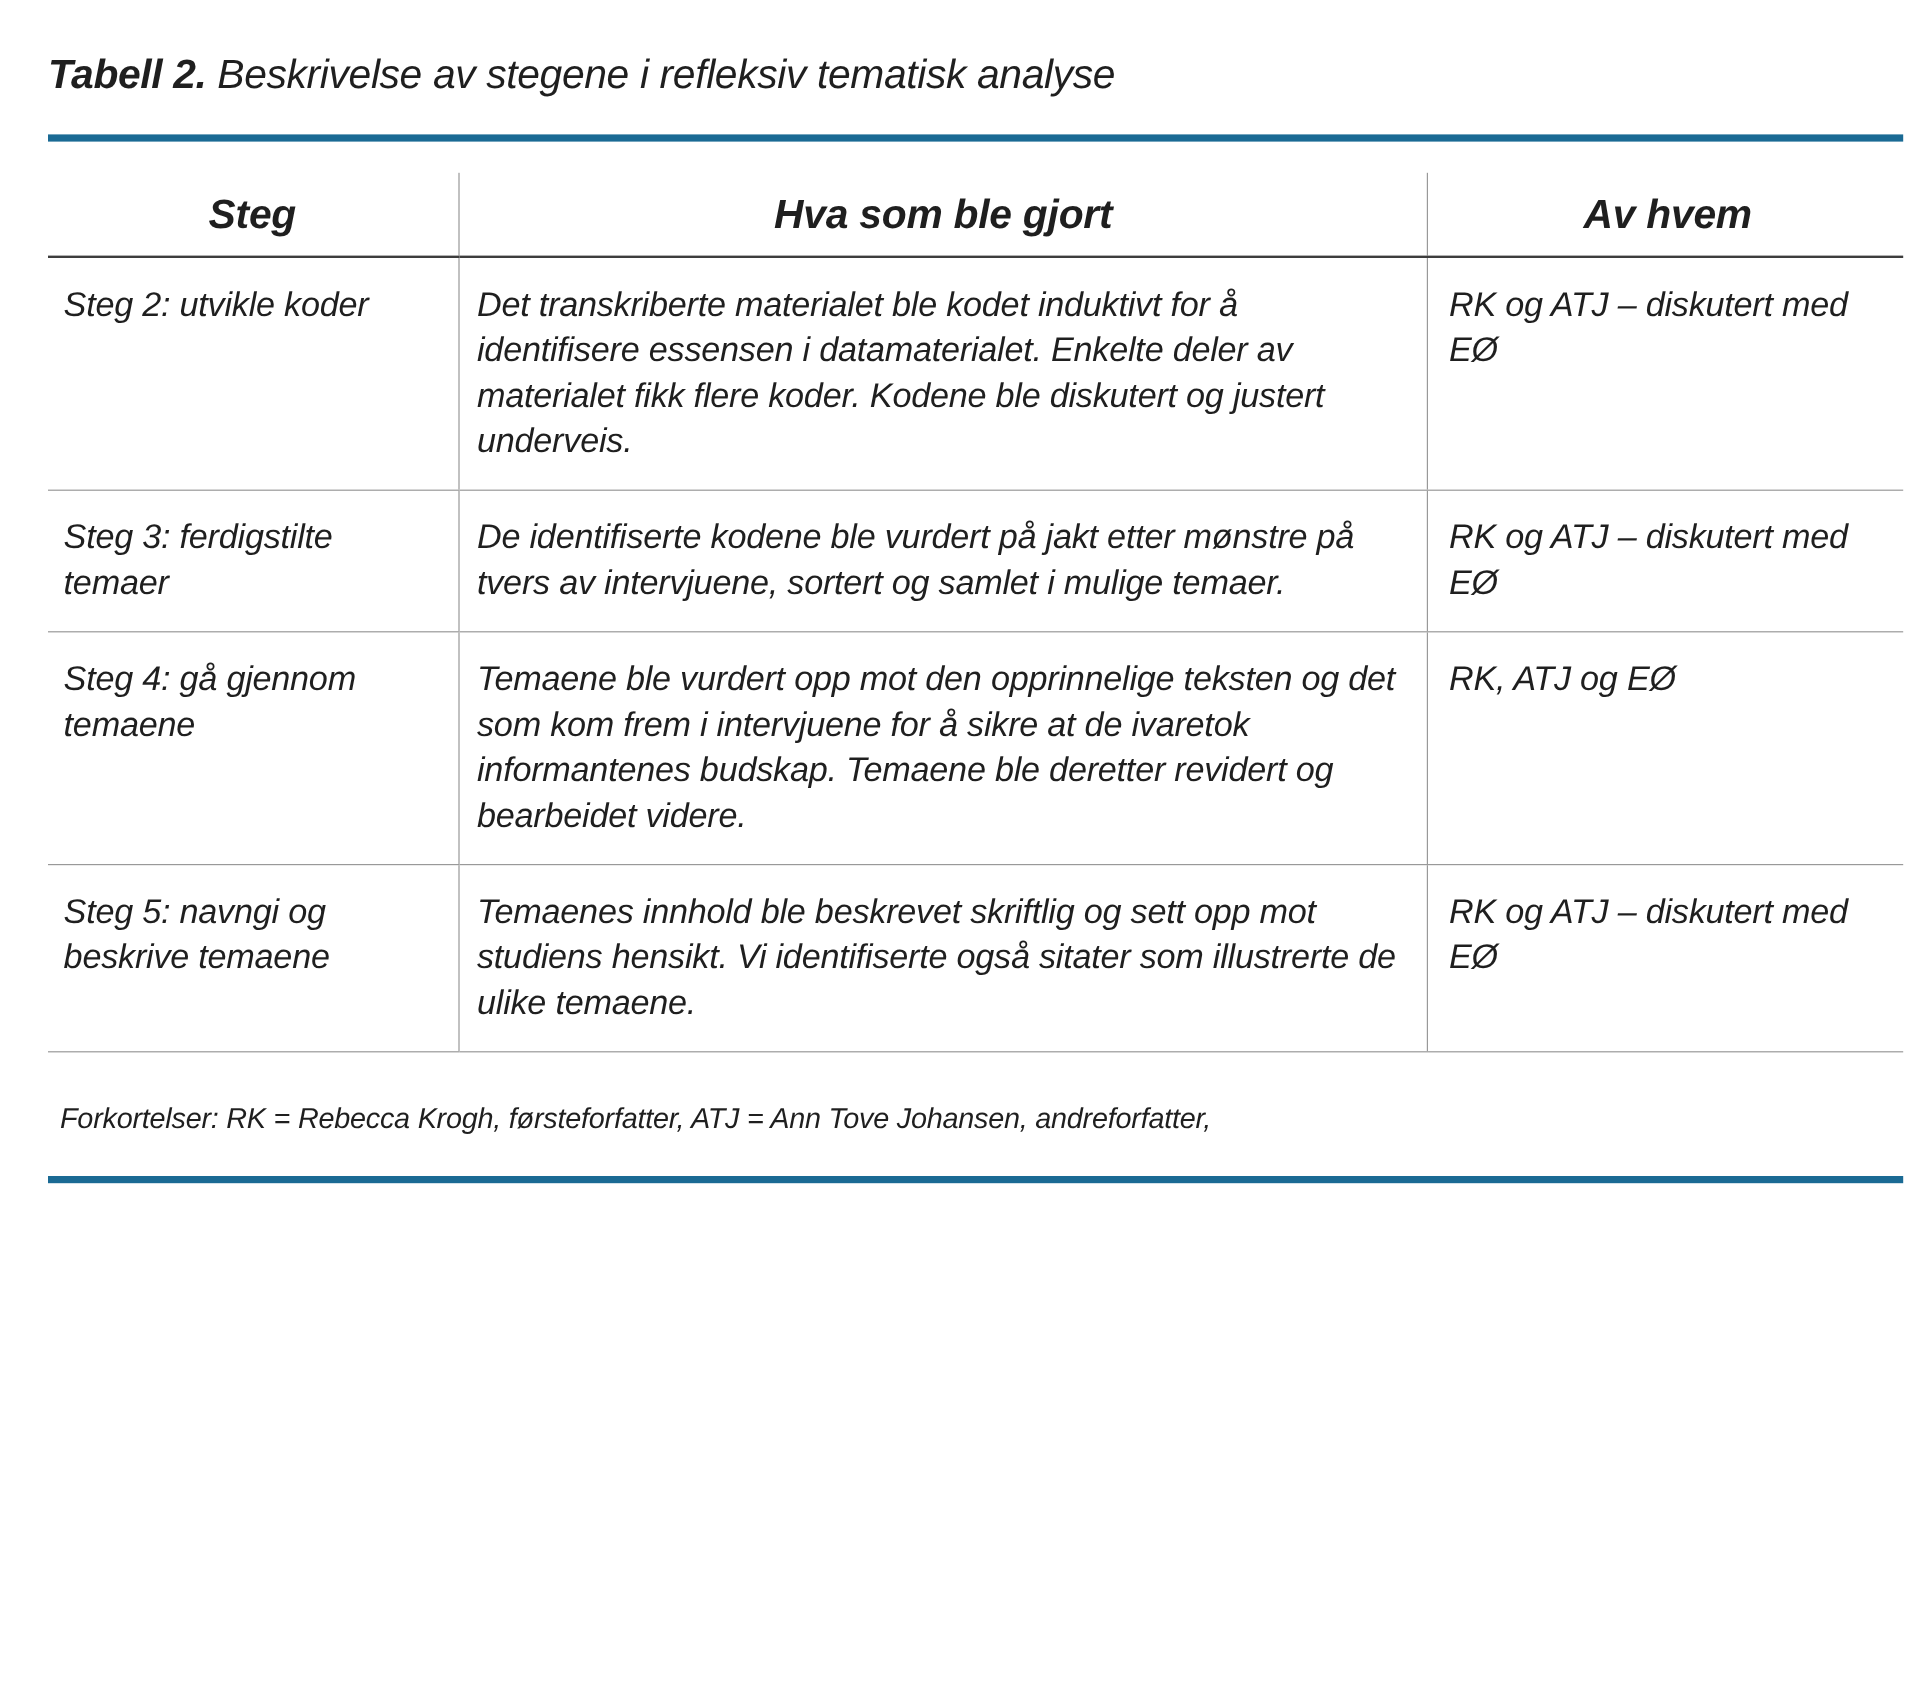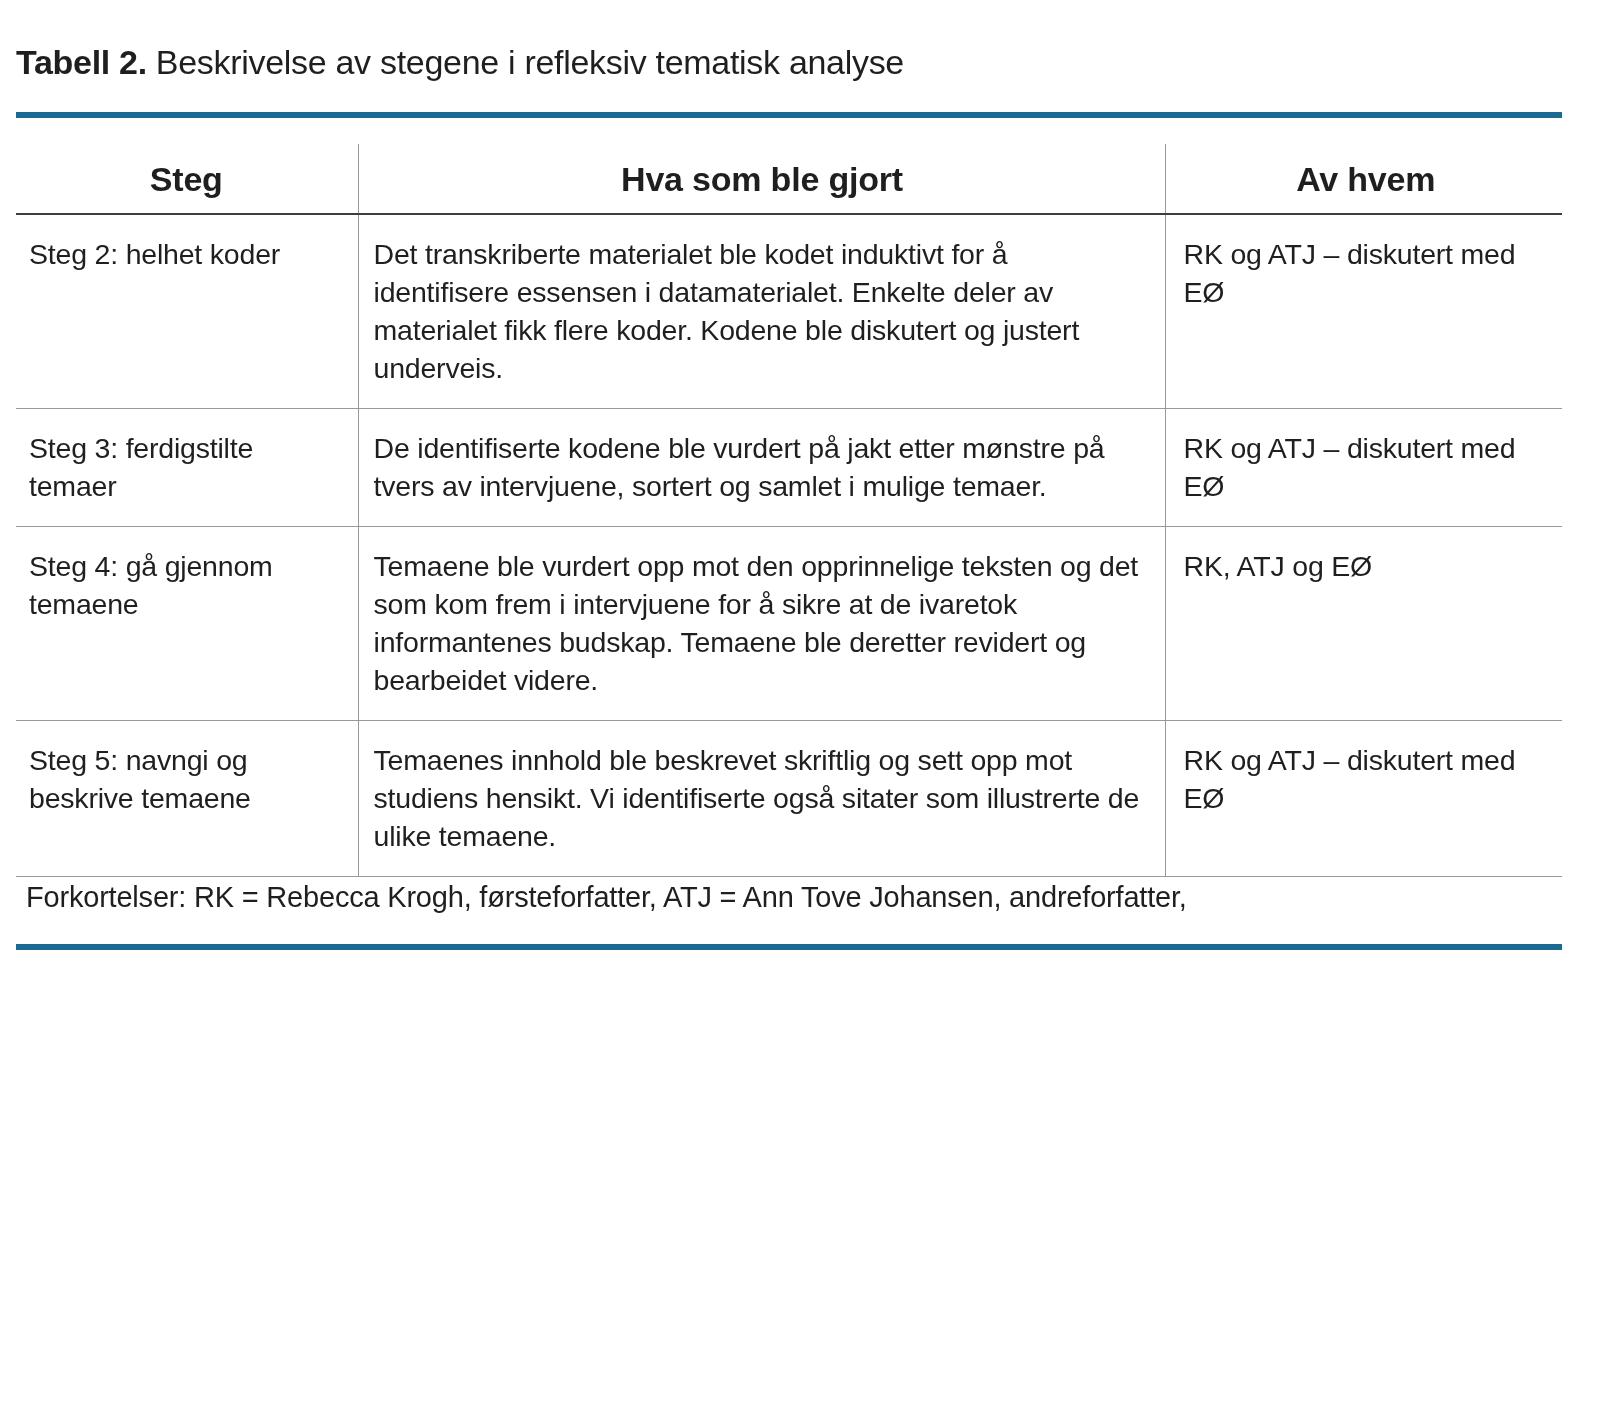--- a/index.html
+++ b/index.html
@@ -12,21 +12,22 @@
   html, body { background: #ffffff; }
   body {
     width: 1600px;
     min-height: 1412px;
     font-family: "Liberation Sans", "DejaVu Sans", sans-serif;
     color: var(--text);
   }
   .page {
     width: 1544px;
     min-height: 1412px;
-    padding: 42px 28px 20px 16px;
+    padding: 42px 28px 20px 40px;
+    font-style: italic;
   }
   .caption {
     font-size: 34px;
     font-weight: 400;
     letter-spacing: -0.3px;
     line-height: 1.2;
   }
   .caption .caption-label {
     font-weight: 700;
     margin-right: 9px;
@@ -63,22 +64,23 @@
     padding: 20px 16px 21px 13px;
     border-bottom: 1.5px solid var(--grid-line);
   }
   th.col-hva, td.col-hva,
   th.col-hvem, td.col-hvem {
     border-left: 1.5px solid var(--grid-line);
   }
   th.col-hva, td.col-hva { padding-left: 15px; }
   th.col-hvem, td.col-hvem { padding-left: 18px; }
   .footnote {
+    margin-top: 36px;
     padding-left: 10px;
-    font-size: 29px;
+    font-size: 24px;
     line-height: 40px;
     letter-spacing: -0.2px;
   }
 </style>
 </head>
 <body>
 
 <div class="page">
 
   <h1 class="caption"><span class="caption-label">Tabell 2.</span><span>Beskrivelse av stegene i refleksiv tematisk analyse</span></h1>
@@ -93,21 +95,21 @@
     </colgroup>
     <thead>
       <tr>
         <th class="col-steg">Steg</th>
         <th class="col-hva">Hva som ble gjort</th>
         <th class="col-hvem">Av hvem</th>
       </tr>
     </thead>
     <tbody id="table-body">
         <tr>
-          <td class="col-steg">Steg 2: helhet koder</td>
+          <td class="col-steg">Steg 2: utvikle koder</td>
           <td class="col-hva">Det transkriberte materialet ble kodet induktivt for å identifisere essensen i datamaterialet. Enkelte deler av materialet fikk flere koder. Kodene ble diskutert og justert underveis.</td>
           <td class="col-hvem">RK og ATJ – diskutert med EØ</td>
         </tr>
         <tr>
           <td class="col-steg">Steg 3: ferdigstilte temaer</td>
           <td class="col-hva">De identifiserte kodene ble vurdert på jakt etter mønstre på tvers av intervjuene, sortert og samlet i mulige temaer.</td>
           <td class="col-hvem">RK og ATJ – diskutert med EØ</td>
         </tr>
         <tr>
           <td class="col-steg">Steg 4: gå gjennom temaene</td>

